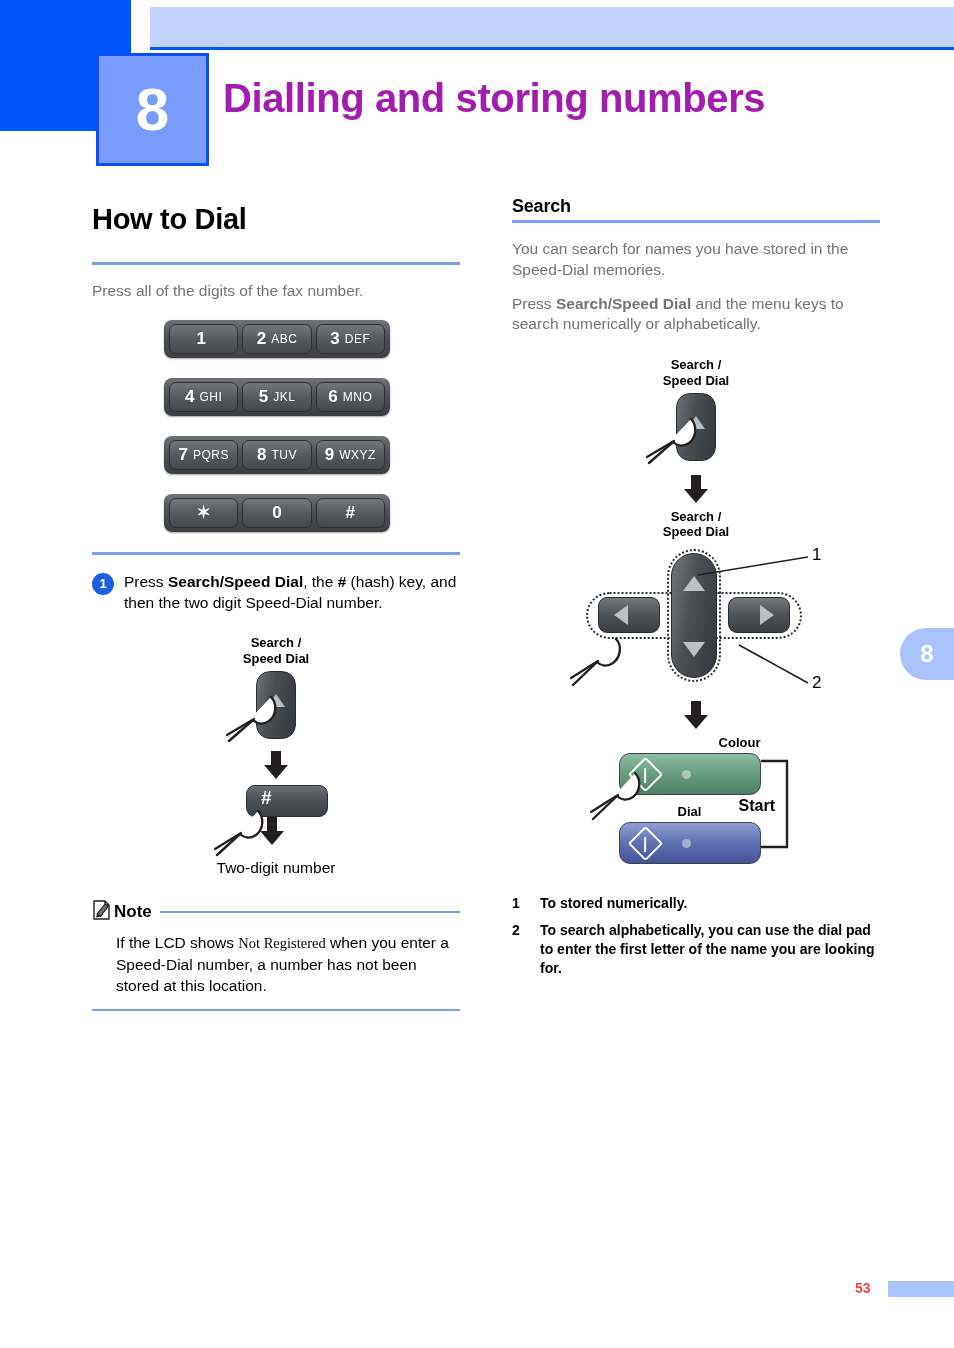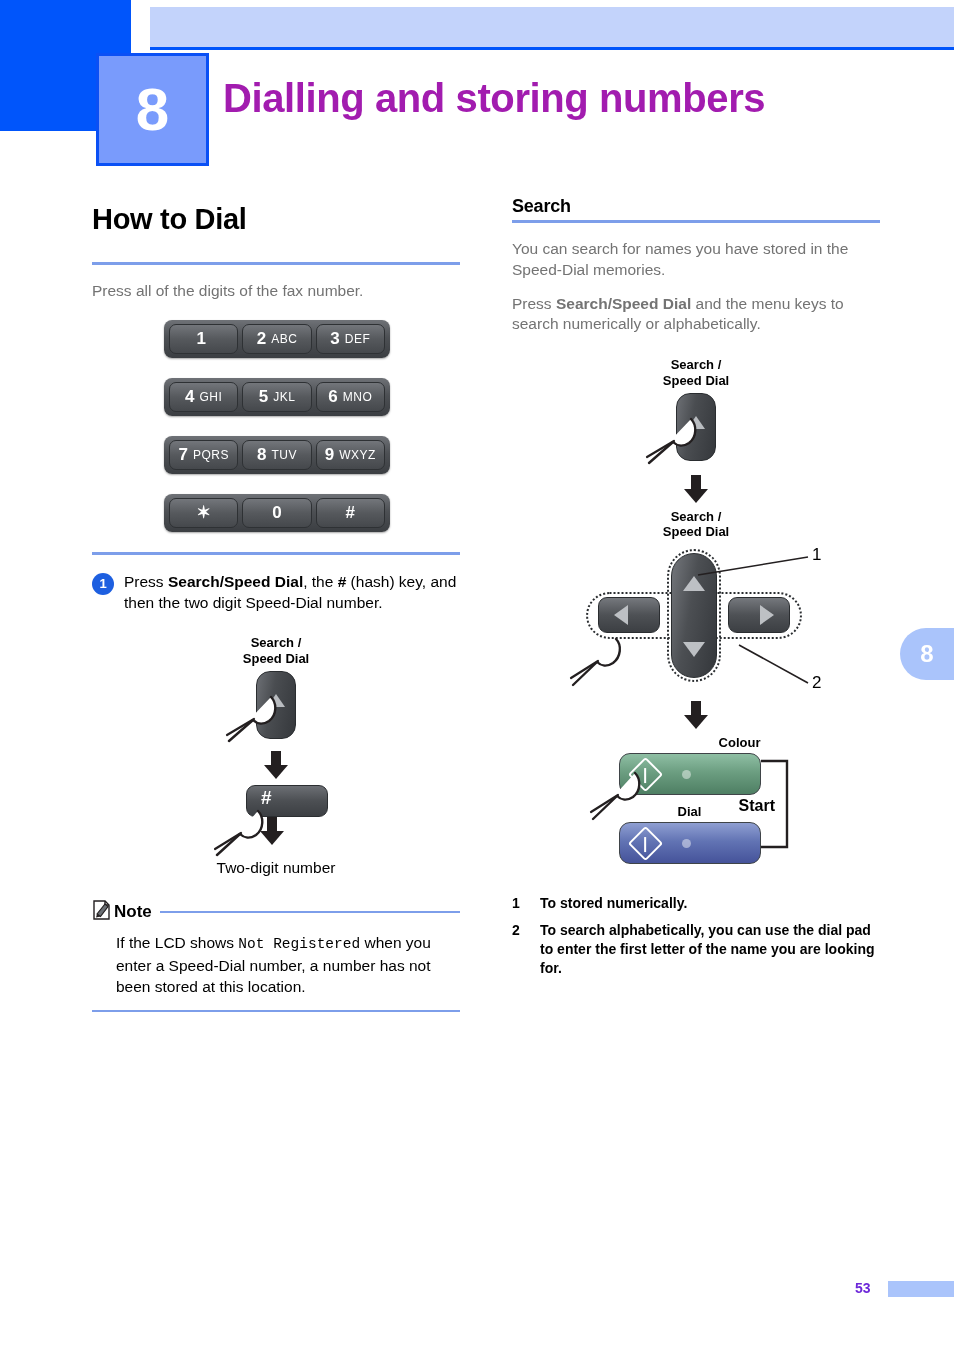--- a/index.html
+++ b/index.html
@@ -32,21 +32,21 @@
 
   
   .side-tab{
     position:absolute;left:900px;top:628px;width:54px;height:52px;
     background:#aac4fb;border-radius:26px 0 0 26px;
     display:flex;align-items:center;justify-content:center;
     color:#ffffff;font-size:24px;font-weight:bold;
   }
 
   
-  .pg-num{position:absolute;left:855px;top:1280px;font-size:14px;font-weight:bold;color:#6d28d9;}
+  .pg-num{position:absolute;left:855px;top:1280px;font-size:14px;font-weight:bold;color:#ef4444;}
   .pg-bar{position:absolute;left:888px;top:1281px;width:66px;height:16px;background:#aac4fb;}
 
   
   .col{position:absolute;width:368px;}
   .col-left{left:92px;top:204px;}
   .col-right{left:512px;top:196px;}
 
   h1.sec{font-size:29px;font-weight:bold;margin:0 0 26px 0;line-height:1.1;letter-spacing:-0.3px;}
   h2.sub{font-size:21px;font-weight:bold;margin:0 0 1px 0;line-height:1.15;letter-spacing:-0.2px;}
   h2.sub.rt{font-size:18px;}
@@ -166,21 +166,21 @@
   
   .fn{display:flex;gap:14px;font-size:14px;font-weight:bold;line-height:1.35;margin-bottom:8px;}
   .fn-n{flex:0 0 14px;}
 
   
   .notebox{margin-top:22px;}
   .note-head{display:flex;align-items:center;gap:2px;}
   .note-title{font-size:17px;font-weight:bold;}
   .note-line{flex:1 1 auto;height:2px;background:#7d9eea;margin-left:6px;}
   .note-body{font-size:15.5px;line-height:1.37;margin:7px 0 0 24px;}
-  .mono{font-family:Liberation Mono, monospace;font-size:14.5px;}
+  .mono{font-family:Liberation Serif, serif;font-size:14.5px;}
   .note-foot{height:2px;background:#7d9eea;margin-top:13px;}
 </style>
 </head>
 <body>
 
 <div class="hdr-dark"></div>
 <div class="hdr-light"></div>
 <div class="hdr-rule"></div>
 <div class="chap-box">
   <div class="chap-num">8</div>

